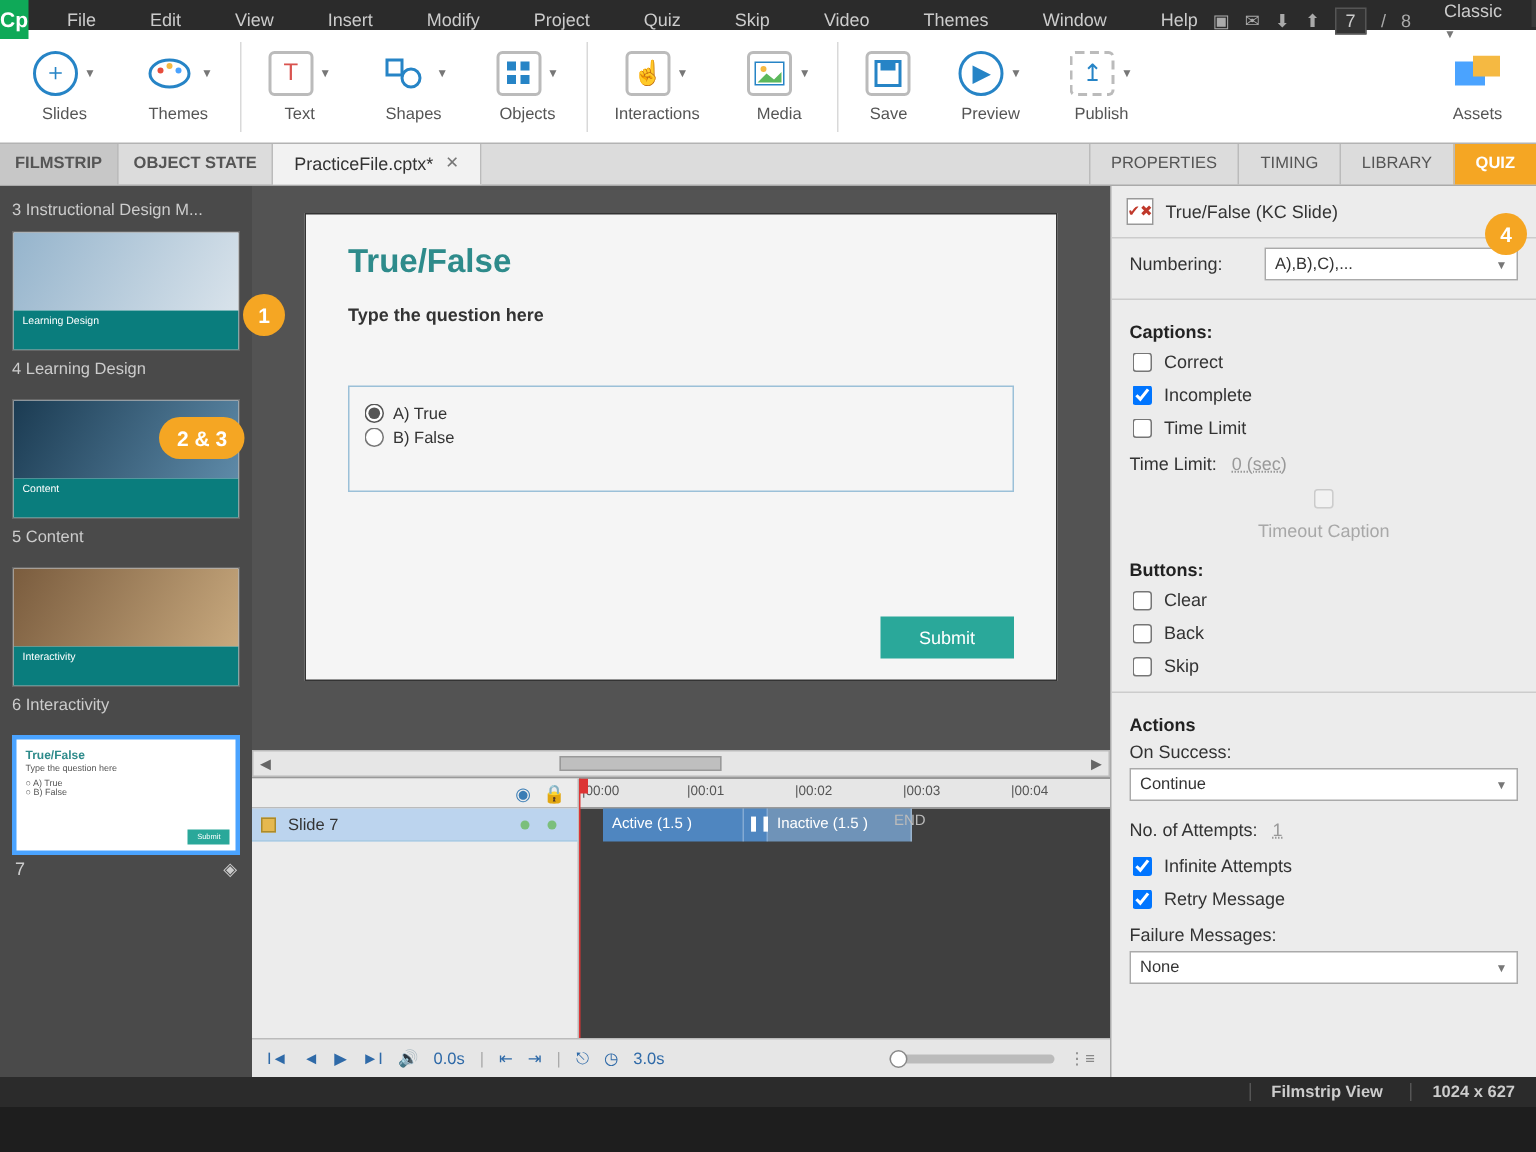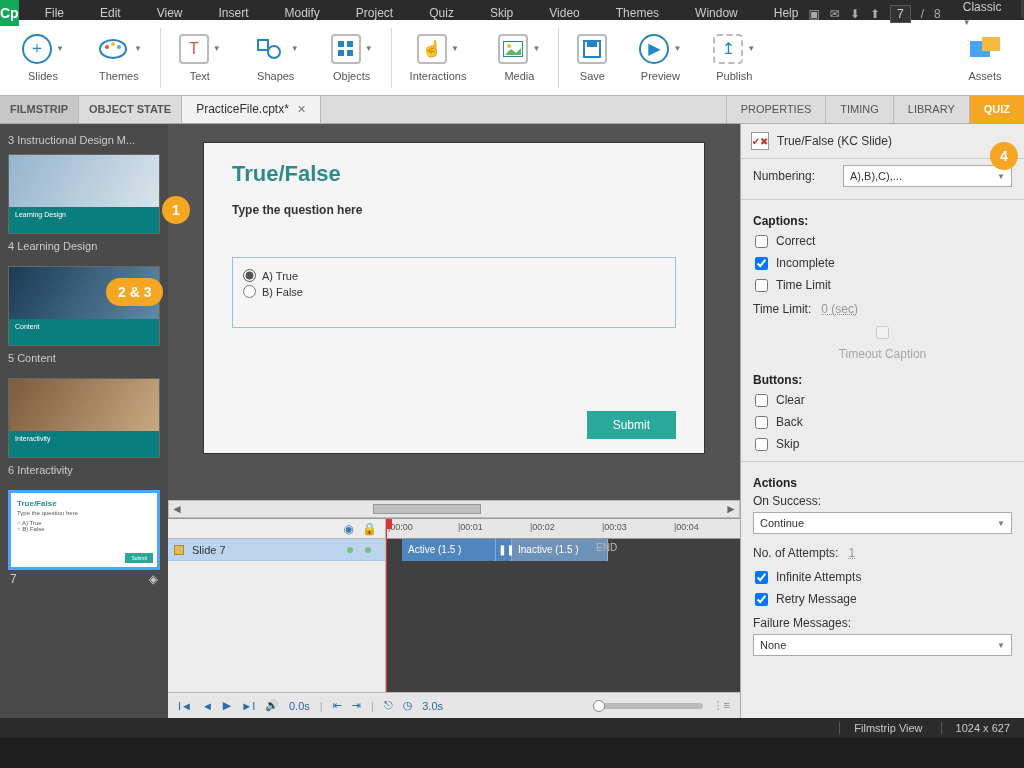--- a/index.html
+++ b/index.html
@@ -102,21 +102,21 @@
 .props-head { display:flex; align-items:center; gap:8px; padding:8px 10px; border-bottom:1px solid #ccc; position:relative;}
 .props-head .icon { width:18px; height:18px; border:1px solid #999; background:#fff; display:flex; align-items:center; justify-content:center; color:#c0392b; font-size:10px;}
 .props-row { display:flex; align-items:center; padding:6px 12px; gap:10px;}
 .props-label { font-size:12px; color:#333; width:80px;}
 .props-select { flex:1; height:22px; border:1px solid #aaa; background:#fff; padding:0 6px; font-size:11px; display:flex; align-items:center; justify-content:space-between;}
 .section { padding:8px 12px 2px; font-weight:bold; font-size:12px; color:#222;}
 .chk { display:flex; align-items:center; gap:8px; padding:4px 14px; font-size:12px; color:#333;}
 .chk input { width:13px; height:13px;}
 .chk.disabled { color:#a8a8a8;flex-direction:column;}
 .sect-divider { height:1px; background:#ccc; margin:6px 0;}
-.statusbar { height:20px; background:#2b2b2b; color:#ccc; display:flex; align-items:center; justify-content:flex-end; gap:18px; padding:0 14px; font-size:11px;}
+.statusbar { height:20px; background:#2b2b2b; color:#ccc; display:flex; align-items:center; justify-content:flex-end; gap:18px; padding:0 14px; font-size:11px;font-weight:bold;}
 .statusbar .cell { border-left:1px solid #555; padding-left:14px;}
 
 svg { display:block; }
 </style>
 </head>
 <body>
 
 <div class="titlebar">
   <div class="app-logo">Cp</div>
   <div class="menu">

